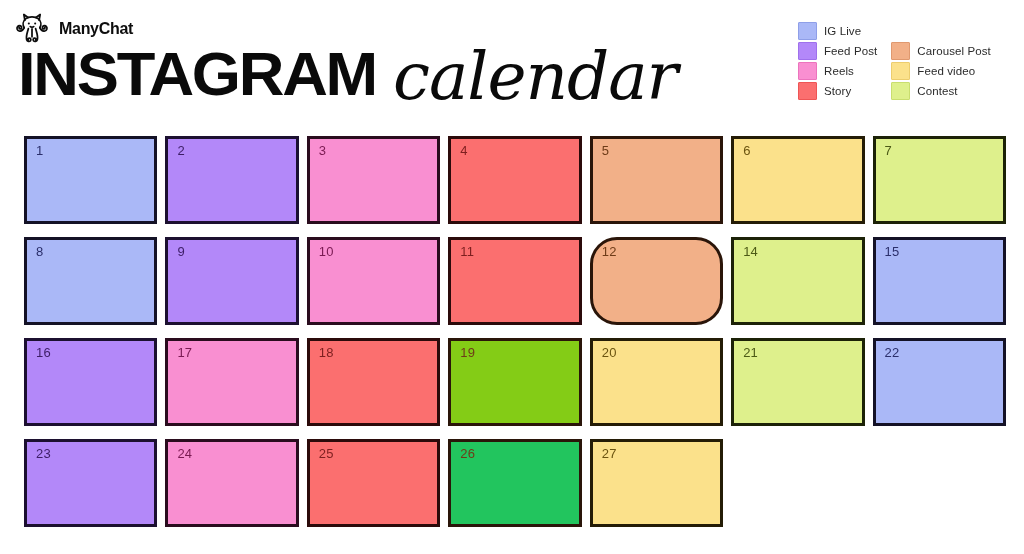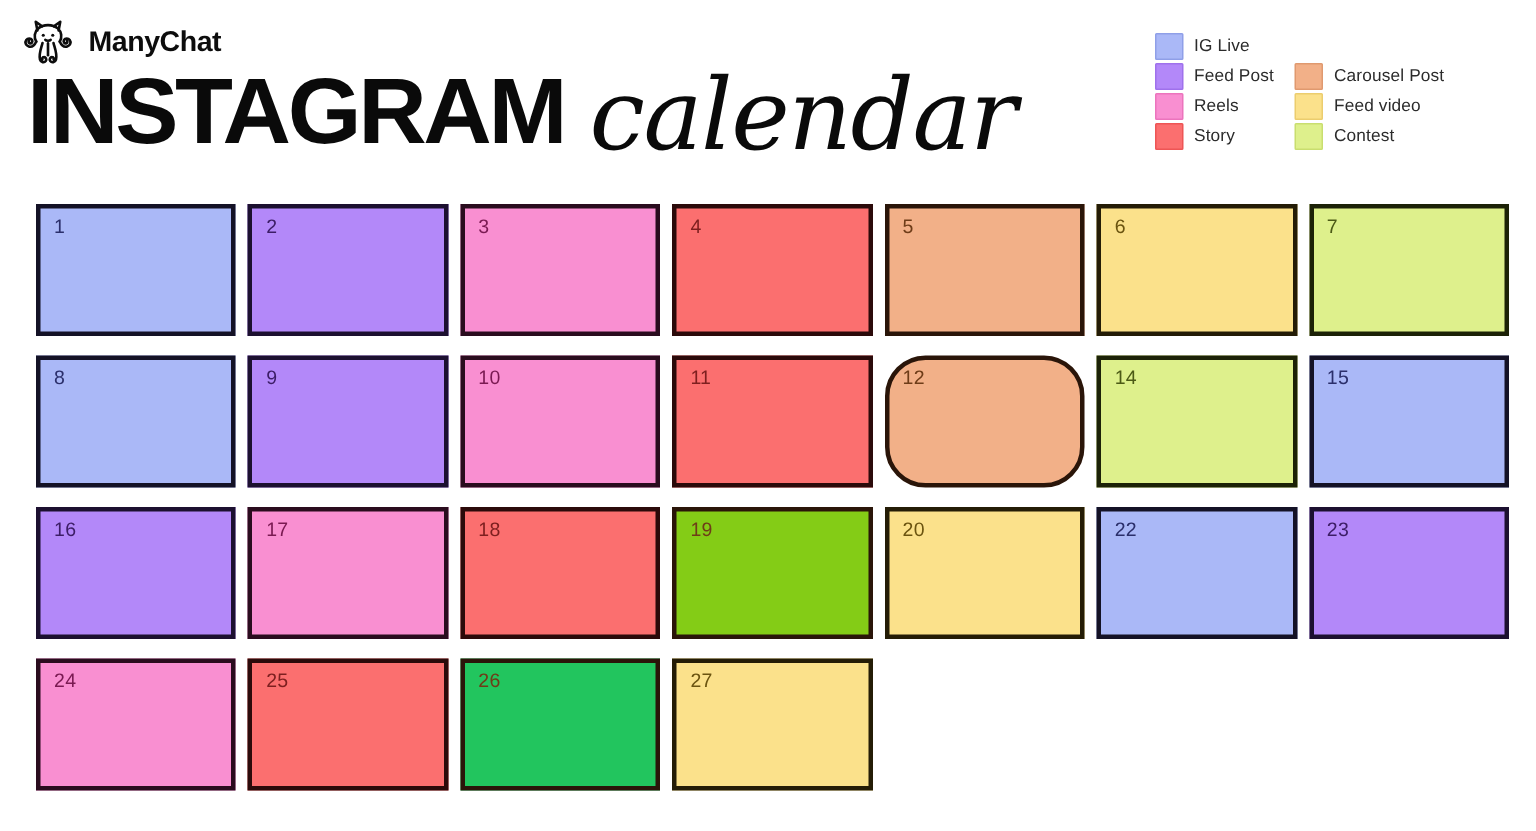--- a/index.html
+++ b/index.html
@@ -28,21 +28,21 @@
     position: absolute;
     left: 12px;
     top: 9px;
     display: flex;
     align-items: center;
     gap: 7px;
   }
   #brand-logo { display: block; width: 40px; height: 40px; }
   #brand-name {
     font-family: "Liberation Sans", sans-serif;
-    font-size: 19px;
+    font-size: 16px;
     font-weight: bold;
     color: #0d0d0d;
     letter-spacing: -0.3px;
     white-space: nowrap;
   }
 
   #title-wrap {
     position: absolute;
     left: 18px;
     top: 42px;
@@ -68,21 +68,21 @@
     color: #0a0a0a;
     margin-left: 24px;
     letter-spacing: -1px;
     position: relative;
     top: 4px;
   }
 
   
   #legend {
     position: absolute;
-    left: 770px;
+    left: 798px;
     top: 21px;
     display: grid;
     grid-template-columns: auto auto;
     grid-auto-rows: 20px;
     column-gap: 14px;
     align-items: center;
   }
   .legend-item {
     display: flex;
     align-items: center;
@@ -255,20 +255,23 @@
     </div>
     <div class="day-cell" style="background: rgb(251, 111, 111); border-color: rgb(43, 10, 10);">
       <span class="day-number" style="color: rgb(125, 31, 31);">18</span>
     </div>
     <div class="day-cell" style="background: #84cc16; border-color: rgb(42, 21, 9); padding-left: 16px;">
       <span class="day-number" style="color: rgb(110, 60, 24);">19</span>
     </div>
     <div class="day-cell" style="background: rgb(251, 225, 139); border-color: rgb(36, 28, 6);">
       <span class="day-number" style="color: rgb(107, 84, 16);">20</span>
     </div>
+    <div class="day-cell" style="background: rgb(222, 240, 140); border-color: rgb(28, 34, 7);">
+      <span class="day-number" style="color: rgb(76, 90, 22);">21</span>
+    </div>
     <div class="day-cell" style="background: rgb(170, 184, 247); border-color: rgb(20, 18, 38);">
       <span class="day-number" style="color: rgb(43, 47, 107);">22</span>
     </div>
     <div class="day-cell" style="background: rgb(179, 136, 249); border-color: rgb(28, 16, 48);">
       <span class="day-number" style="color: rgb(60, 29, 102);">23</span>
     </div>
     <div class="day-cell" style="background: rgb(249, 143, 209); border-color: rgb(42, 12, 30);">
       <span class="day-number" style="color: rgb(122, 26, 82);">24</span>
     </div>
     <div class="day-cell" style="background: rgb(251, 111, 111); border-color: rgb(43, 10, 10);">

